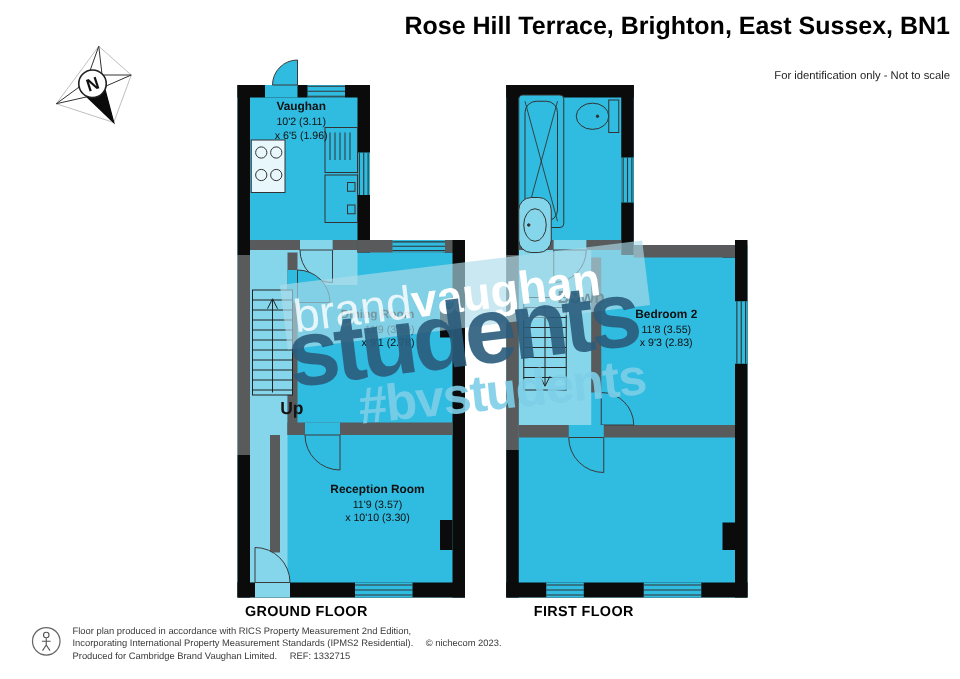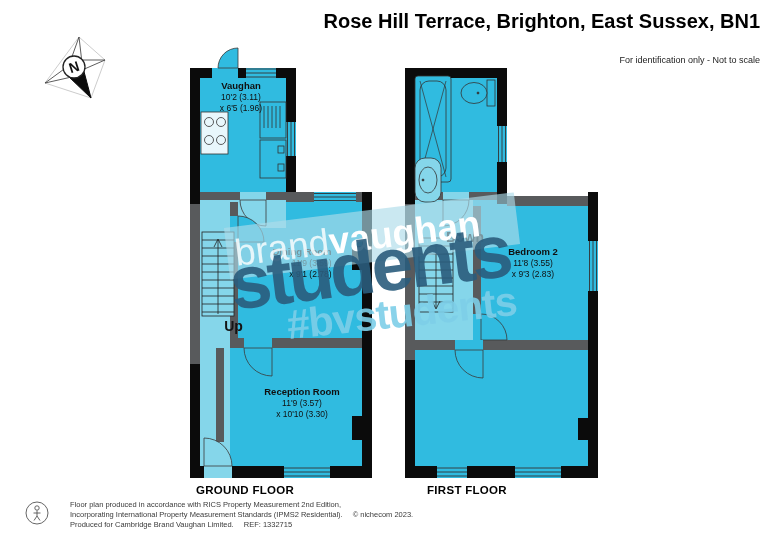--- a/index.html
+++ b/index.html
@@ -23,21 +23,21 @@
   .floor-caption{position:absolute;top:484px;font-size:11.5px;font-weight:bold;color:#000;letter-spacing:0.3px;z-index:3;}
   .wm-banner{position:absolute;left:226px;top:210px;width:292px;height:52px;background:var(--banner-blue);
     transform:rotate(-7deg);z-index:5;display:flex;align-items:center;padding-left:8px;font-size:37px;line-height:1;white-space:nowrap;}
   .wm-brand-light{color:rgba(255,255,255,0.8);}
   .wm-brand-bold{color:#ffffff;font-weight:bold;}
   .wm-big{position:absolute;left:230px;top:247px;font-size:75px;font-weight:bold;letter-spacing:-4px;line-height:1;
     color:var(--watermark-dark);transform:rotate(-7deg);transform-origin:0 50%;z-index:5;white-space:nowrap;}
   .wm-tag{position:absolute;left:287px;top:305px;font-size:41px;font-weight:bold;letter-spacing:-1px;line-height:1;
     color:var(--watermark-light);transform:rotate(-6deg);transform-origin:0 50%;z-index:5;white-space:nowrap;}
   #compass{position:absolute;left:40px;top:34px;z-index:2;}
-  #footer{position:absolute;left:24px;top:500px;display:flex;align-items:flex-start;gap:20px;z-index:2;}
+  #footer{position:absolute;left:24px;top:500px;display:flex;align-items:flex-start;gap:8px;z-index:2;}
   .ftr-text{font-size:7.5px;line-height:10px;color:#3a3a3a;}
   .ftr-sp{margin-left:10px;}
   svg text{font-family:"Liberation Sans",sans-serif;}
 </style>
 </head>
 <body>
 
 <div id="canvas">
 
   <div class="hdr-title">Rose Hill Terrace, Brighton, East Sussex, BN1</div>

